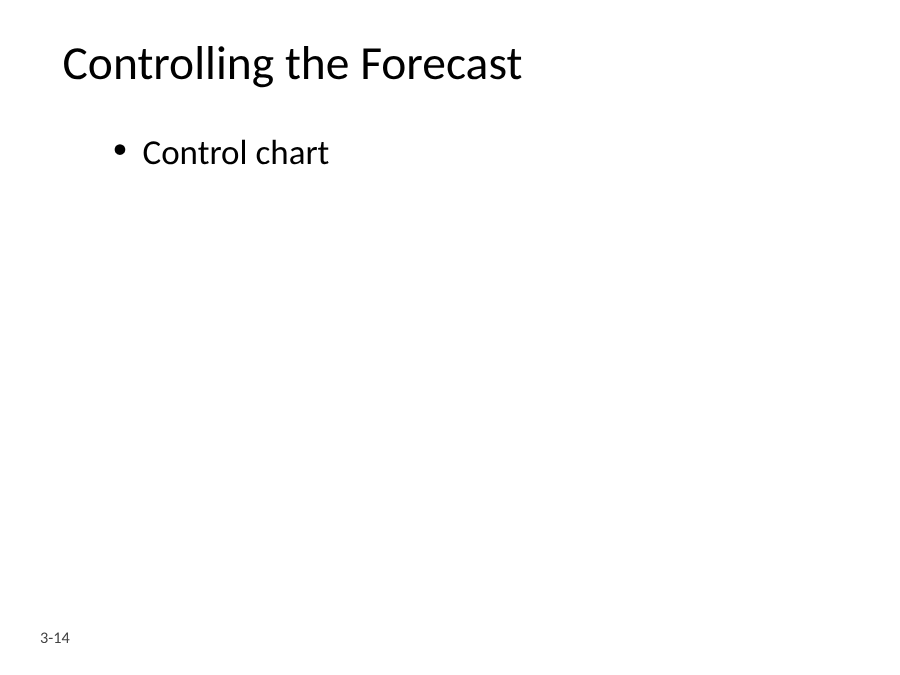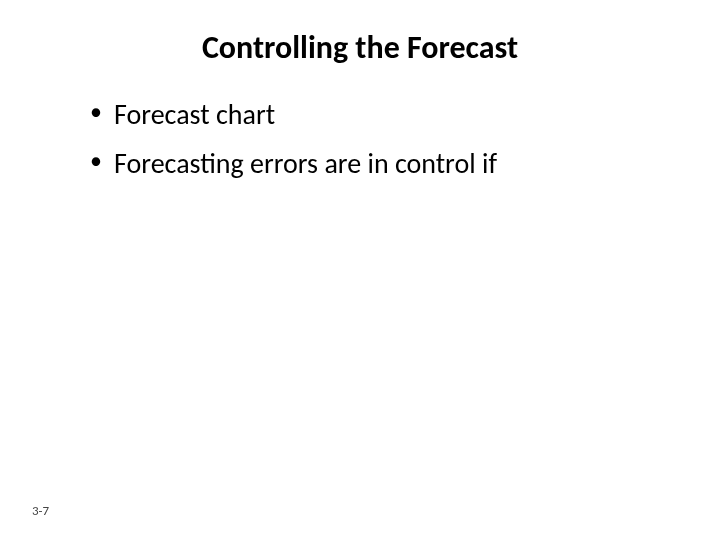--- a/index.html
+++ b/index.html
@@ -16,23 +16,23 @@
       position: relative;
       overflow: hidden;
     }
     .slide {
       width: 100%;
       height: 100%;
       padding: 20px 50px 20px 50px;
       position: relative;
     }
     .title {
-      font-size: 32px;
-      font-weight: 700;
-      text-align: center;
+      font-size: 38px;
+      font-weight: 400;
+      text-align: left;
       margin-bottom: 30px;
       margin-top: 8px;
       letter-spacing: 0px;
     }
     .content {
       padding-left: 40px;
     }
     .bullet-l1 {
       font-size: 28px;
       font-weight: 400;
@@ -75,23 +75,22 @@
   </style>
 </head>
 <body>
 
 <div class="slide">
   <h1 class="title">Controlling the Forecast</h1>
 
   <div class="content">
 
     <div class="group">
-      <div class="bullet-l1">Forecast chart</div>
+      <div class="bullet-l1">Control chart</div>
     </div>
 
     <div class="group">
-      <div class="bullet-l1">Forecasting errors are in control if</div>
     </div>
 
   </div>
 
-  <div class="page-number">3-7</div>
+  <div class="page-number">3-14</div>
 </div>
 
 </body></html>

